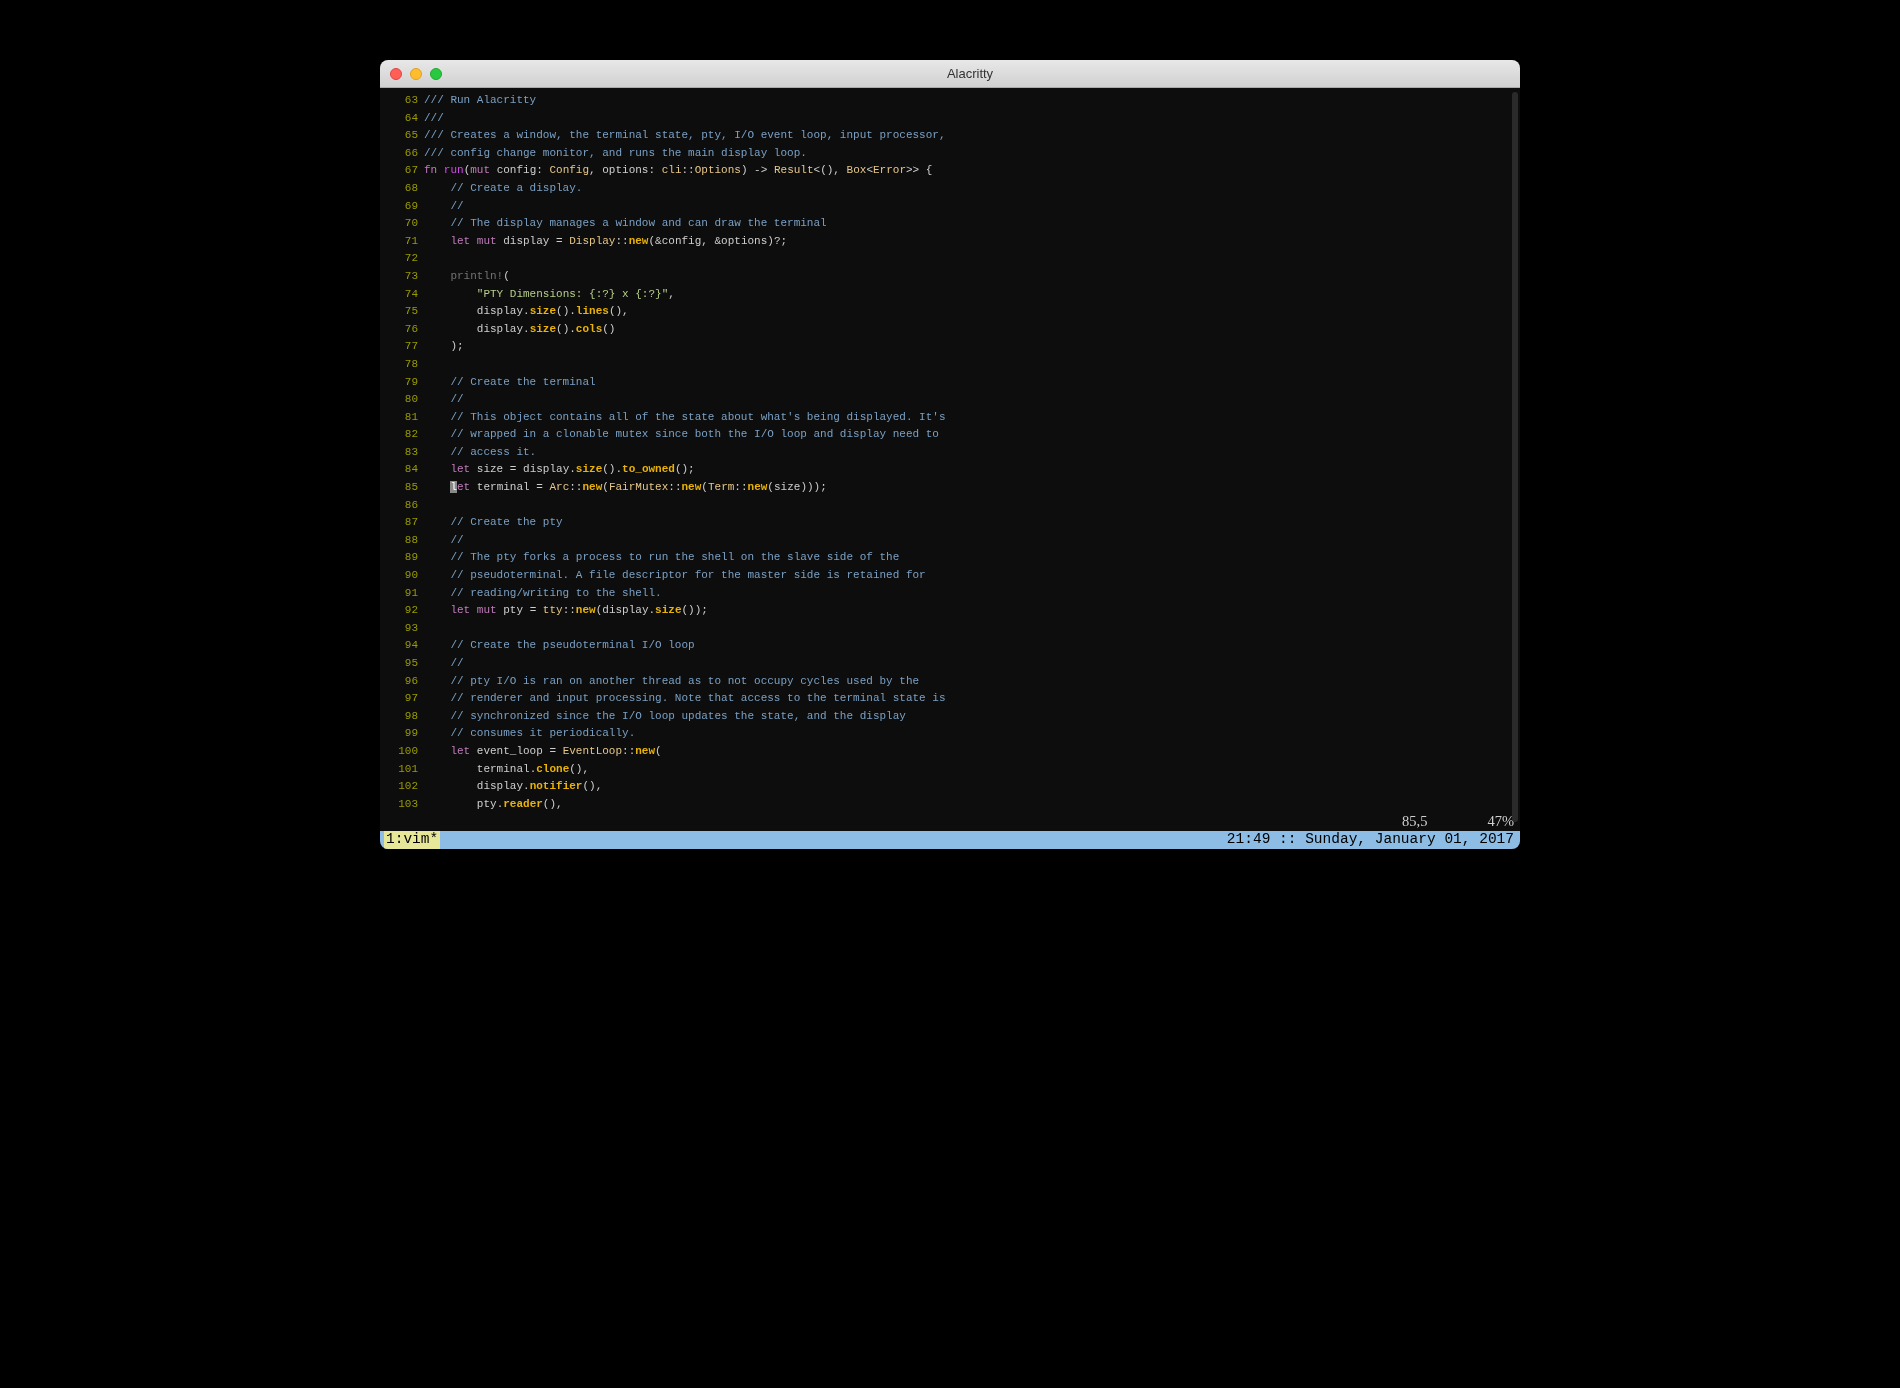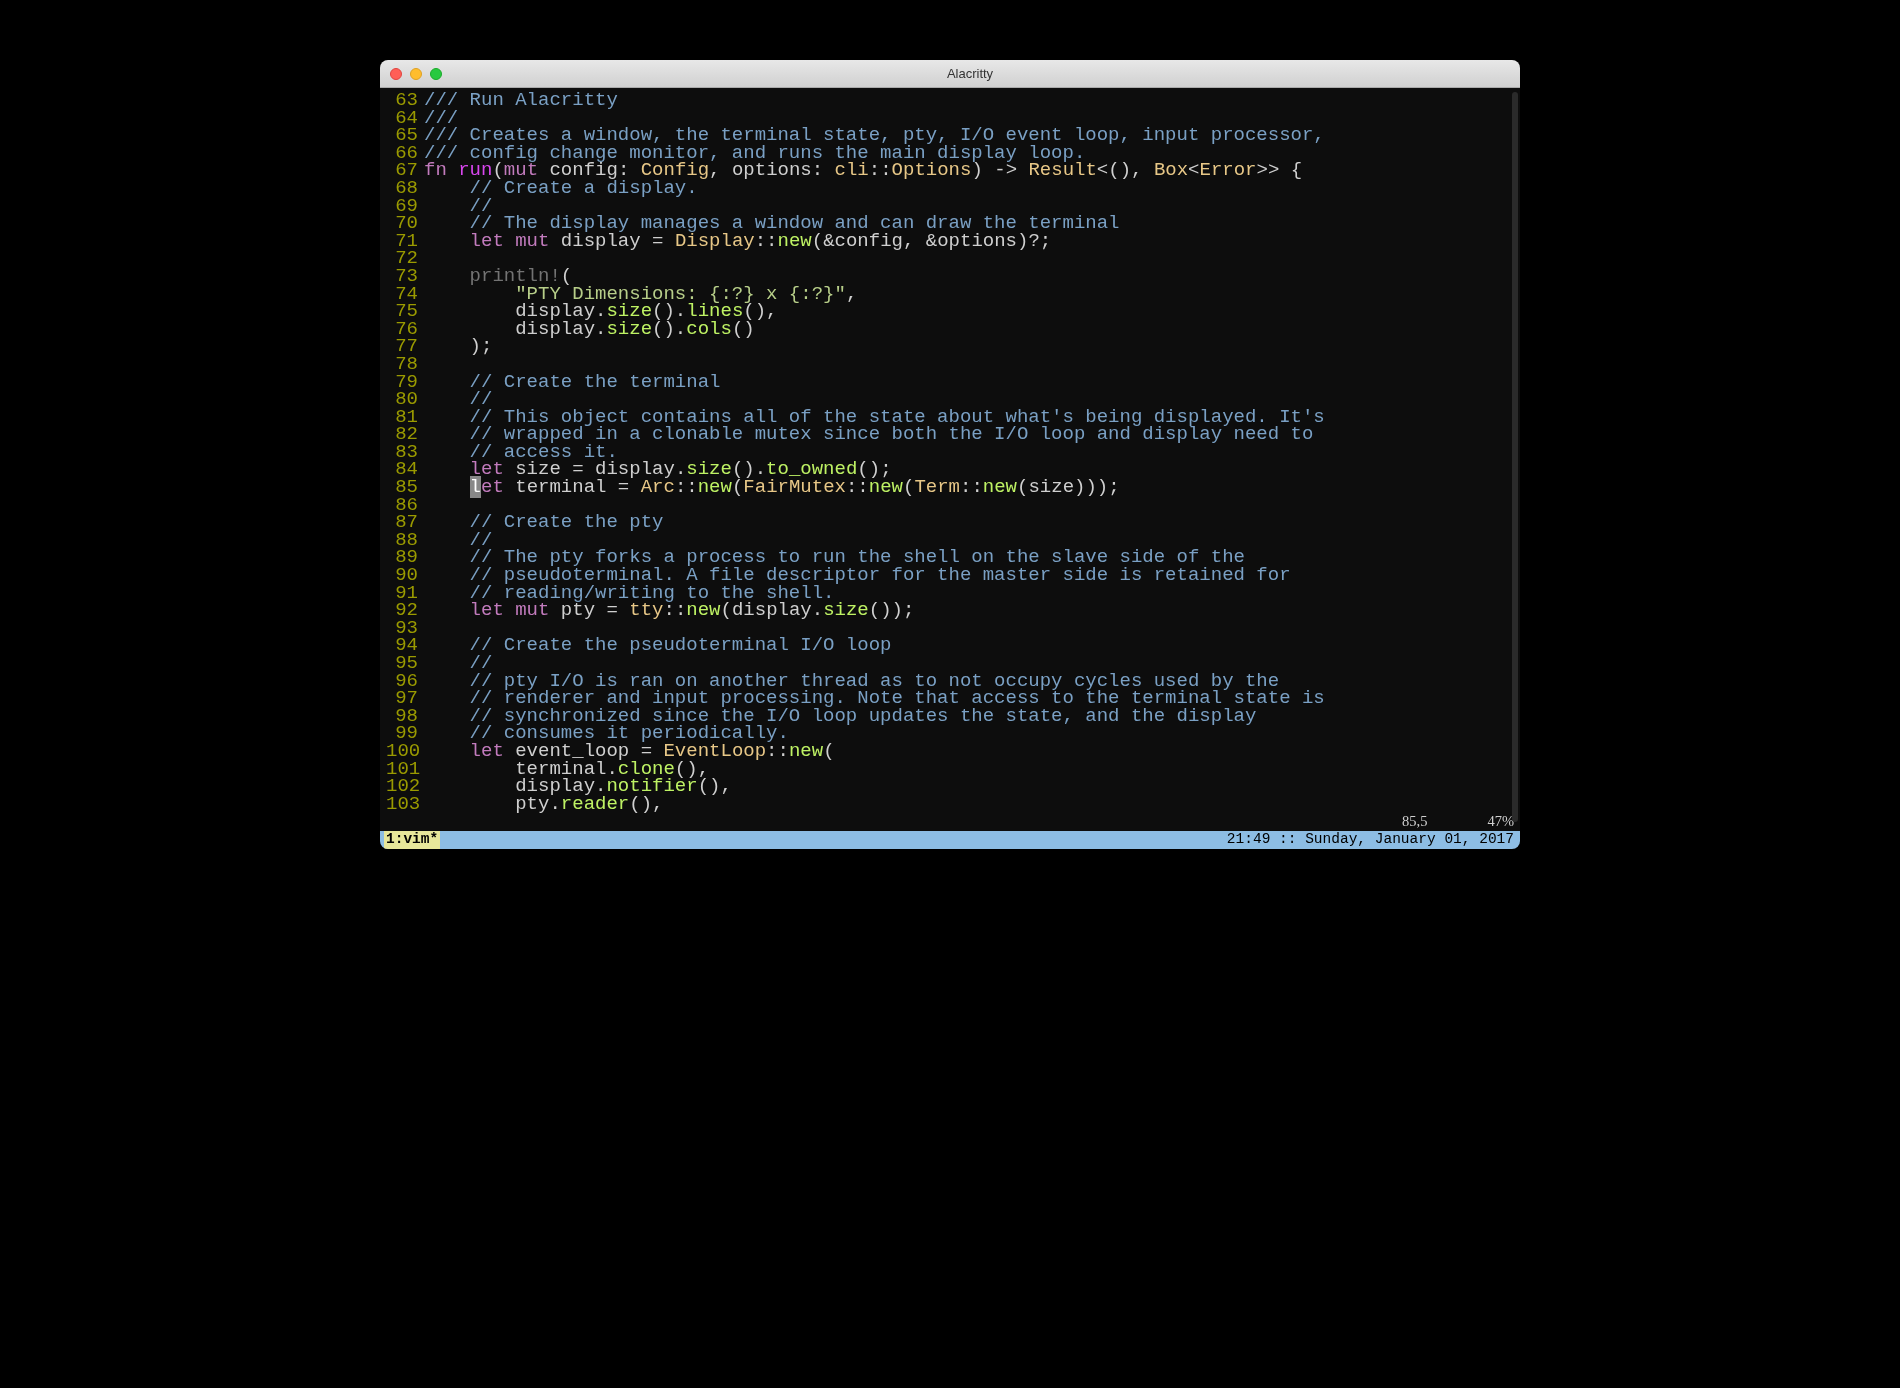--- a/index.html
+++ b/index.html
@@ -45,21 +45,21 @@
       font-weight: 500;
       margin-left: 40px;
     }
     .terminal-body {
       background: #0d0d0d;
       padding: 4px 0 0 0;
       position: relative;
       min-height: 760px;
     }
     .code-area {
-      font-size: 19px;
+      font-size: 11px;
       line-height: 17.6px;
       white-space: pre;
       padding: 0 6px;
       color: #cfcfcf;
     }
     .line { display: flex; }
     .ln {
       width: 38px;
       text-align: right;
       color: #9a9a00;
@@ -68,21 +68,21 @@
     }
     .code { flex: 1; }
     
     .cm { color: #7aa0c4; text-align: center; }
     .kw { color: #c27bbd; text-align: center; } 
     .ty { color: #e7c787; } 
     .fnname { color: #d946ef; }
     .st { color: #b7ce89; } 
     .op { color: #cfcfcf; }
     .mac { color: #737373; }
-    .call { color: #bef264; }
+    .call { color: #eab308; font-weight: bold; }
     .id { color: #cfcfcf; }
     .cursor { background: #888; color: #fff; }
     .scrollbar {
       position: absolute;
       right: 2px;
       top: 4px;
       width: 6px;
       height: 730px;
       background: #2a2a2a;
       border-radius: 3px;
@@ -102,21 +102,20 @@
       background: #8dbde4;
       color: #000;
       font-size: 14.5px;
       line-height: 17.6px;
       padding: 0 4px;
     }
     .tmux-left {
       background: #e7e79a;
       color: #000;
       padding: 0 2px;
-      font-weight: bold;
     }
     .tmux-fill { flex: 1; }
     .tmux-right { padding: 0 2px; }
   </style>
 </head>
 <body>
 
 <div class="window">
   <div class="titlebar">
     <div class="traffic-lights">

